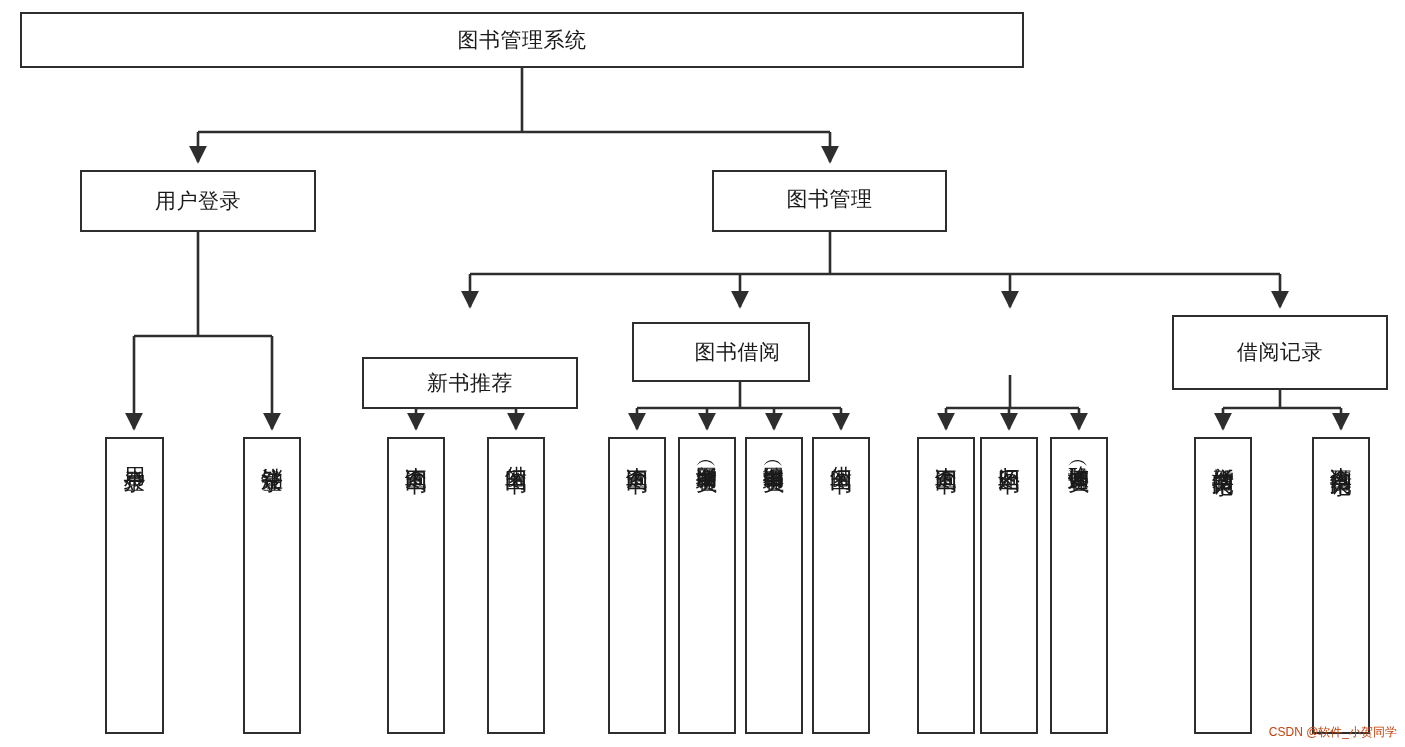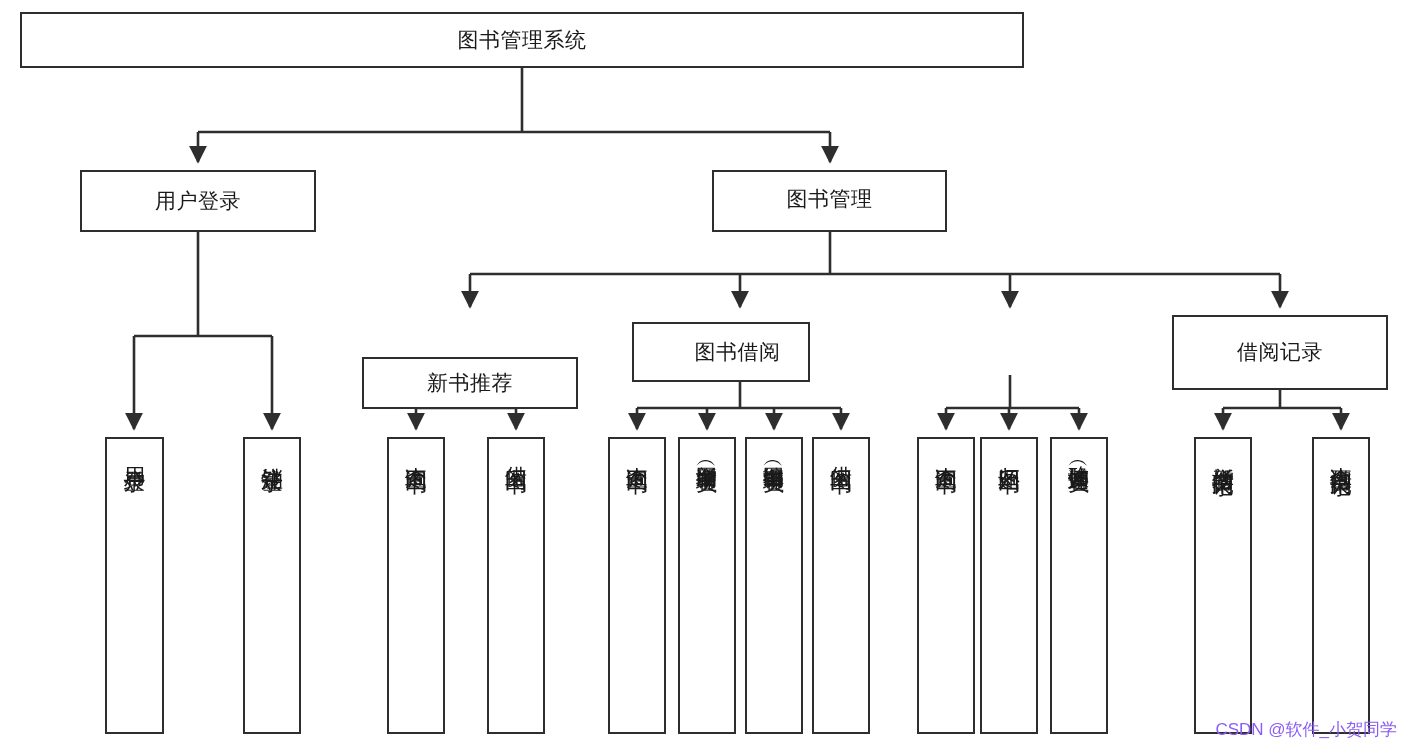--- a/index.html
+++ b/index.html
@@ -59,22 +59,22 @@
     white-space: nowrap;
   }
   .node.vert.tall-text .label {
     font-size: 21px;
     letter-spacing: 1px;
   }
   .watermark {
     position: absolute;
     right: 8px;
     bottom: 6px;
-    font-size: 17px;
-    color: #8b5cf6;
+    font-size: 12px;
+    color: #c2410c;
     white-space: nowrap;
     z-index: 3;
     font-family: "Liberation Sans", sans-serif;
   }
 </style>
 </head>
 <body>
 
 <div id="diagram-root">
 

